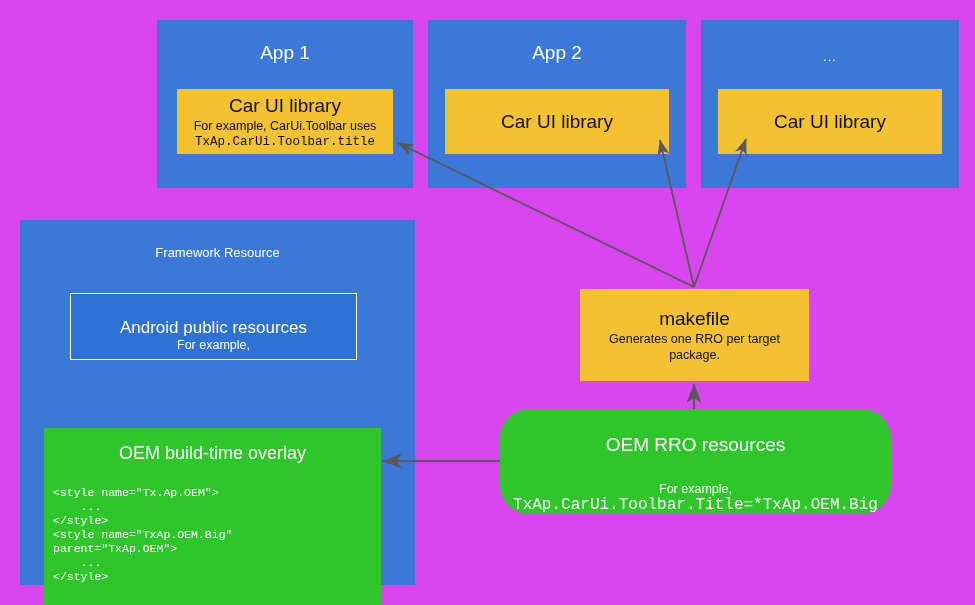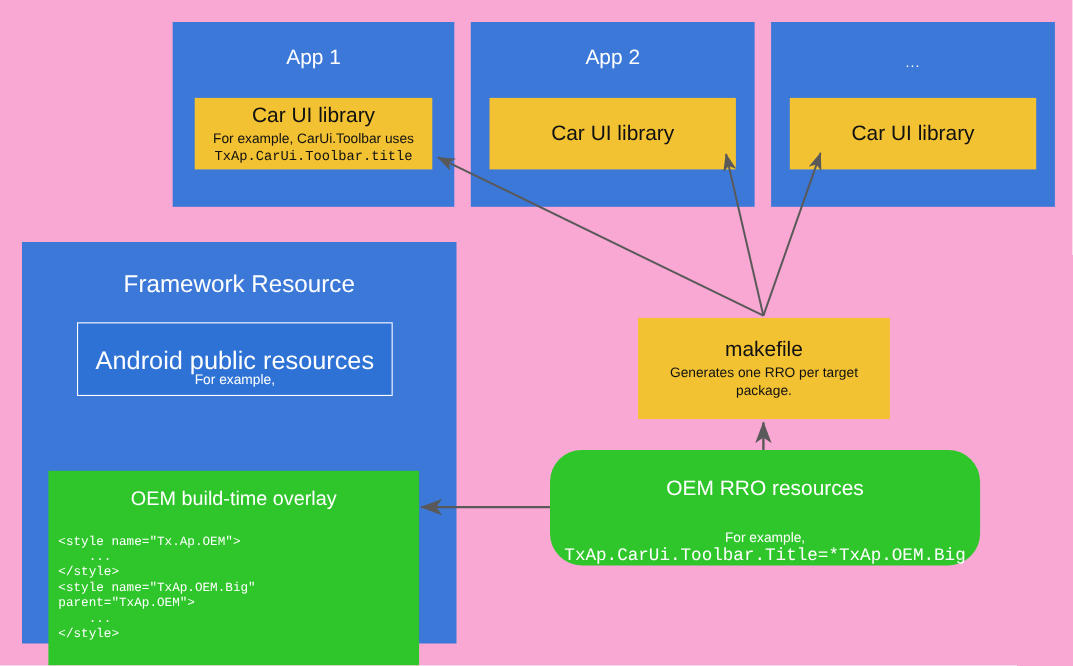--- a/index.html
+++ b/index.html
@@ -4,21 +4,21 @@
 <style>
   html, body {
     margin: 0;
     padding: 0;
     background: #ffffff;
   }
   #canvas {
     position: relative;
     width: 975px;
     height: 605px;
-    background: #f9a8d4;
+    background: #d946ef;
     font-family: "Liberation Sans", sans-serif;
     overflow: hidden;
   }
   .box {
     position: absolute;
     box-sizing: border-box;
   }
   .app-box {
     background: #3b78d8;
   }
@@ -64,35 +64,35 @@
   .framework-box {
     background: #3b78d8;
   }
   .framework-title {
     position: absolute;
     left: 0;
     right: 0;
     top: 25px;
     text-align: center;
     color: #ffffff;
-    font-size: 22px;
+    font-size: 13px;
   }
   .android-box {
     position: absolute;
     background: #2f72d5;
     border: 1.5px solid #ffffff;
     color: #ffffff;
     display: flex;
     flex-direction: column;
     align-items: center;
     justify-content: center;
     text-align: center;
   }
   .android-title {
-    font-size: 23px;
+    font-size: 17px;
     line-height: 21px;
     margin-top: 16px;
   }
   .android-sub {
     font-size: 12.5px;
     line-height: 15px;
   }
   .android-code {
     font-family: "Liberation Mono", monospace;
     font-size: 12.5px;

